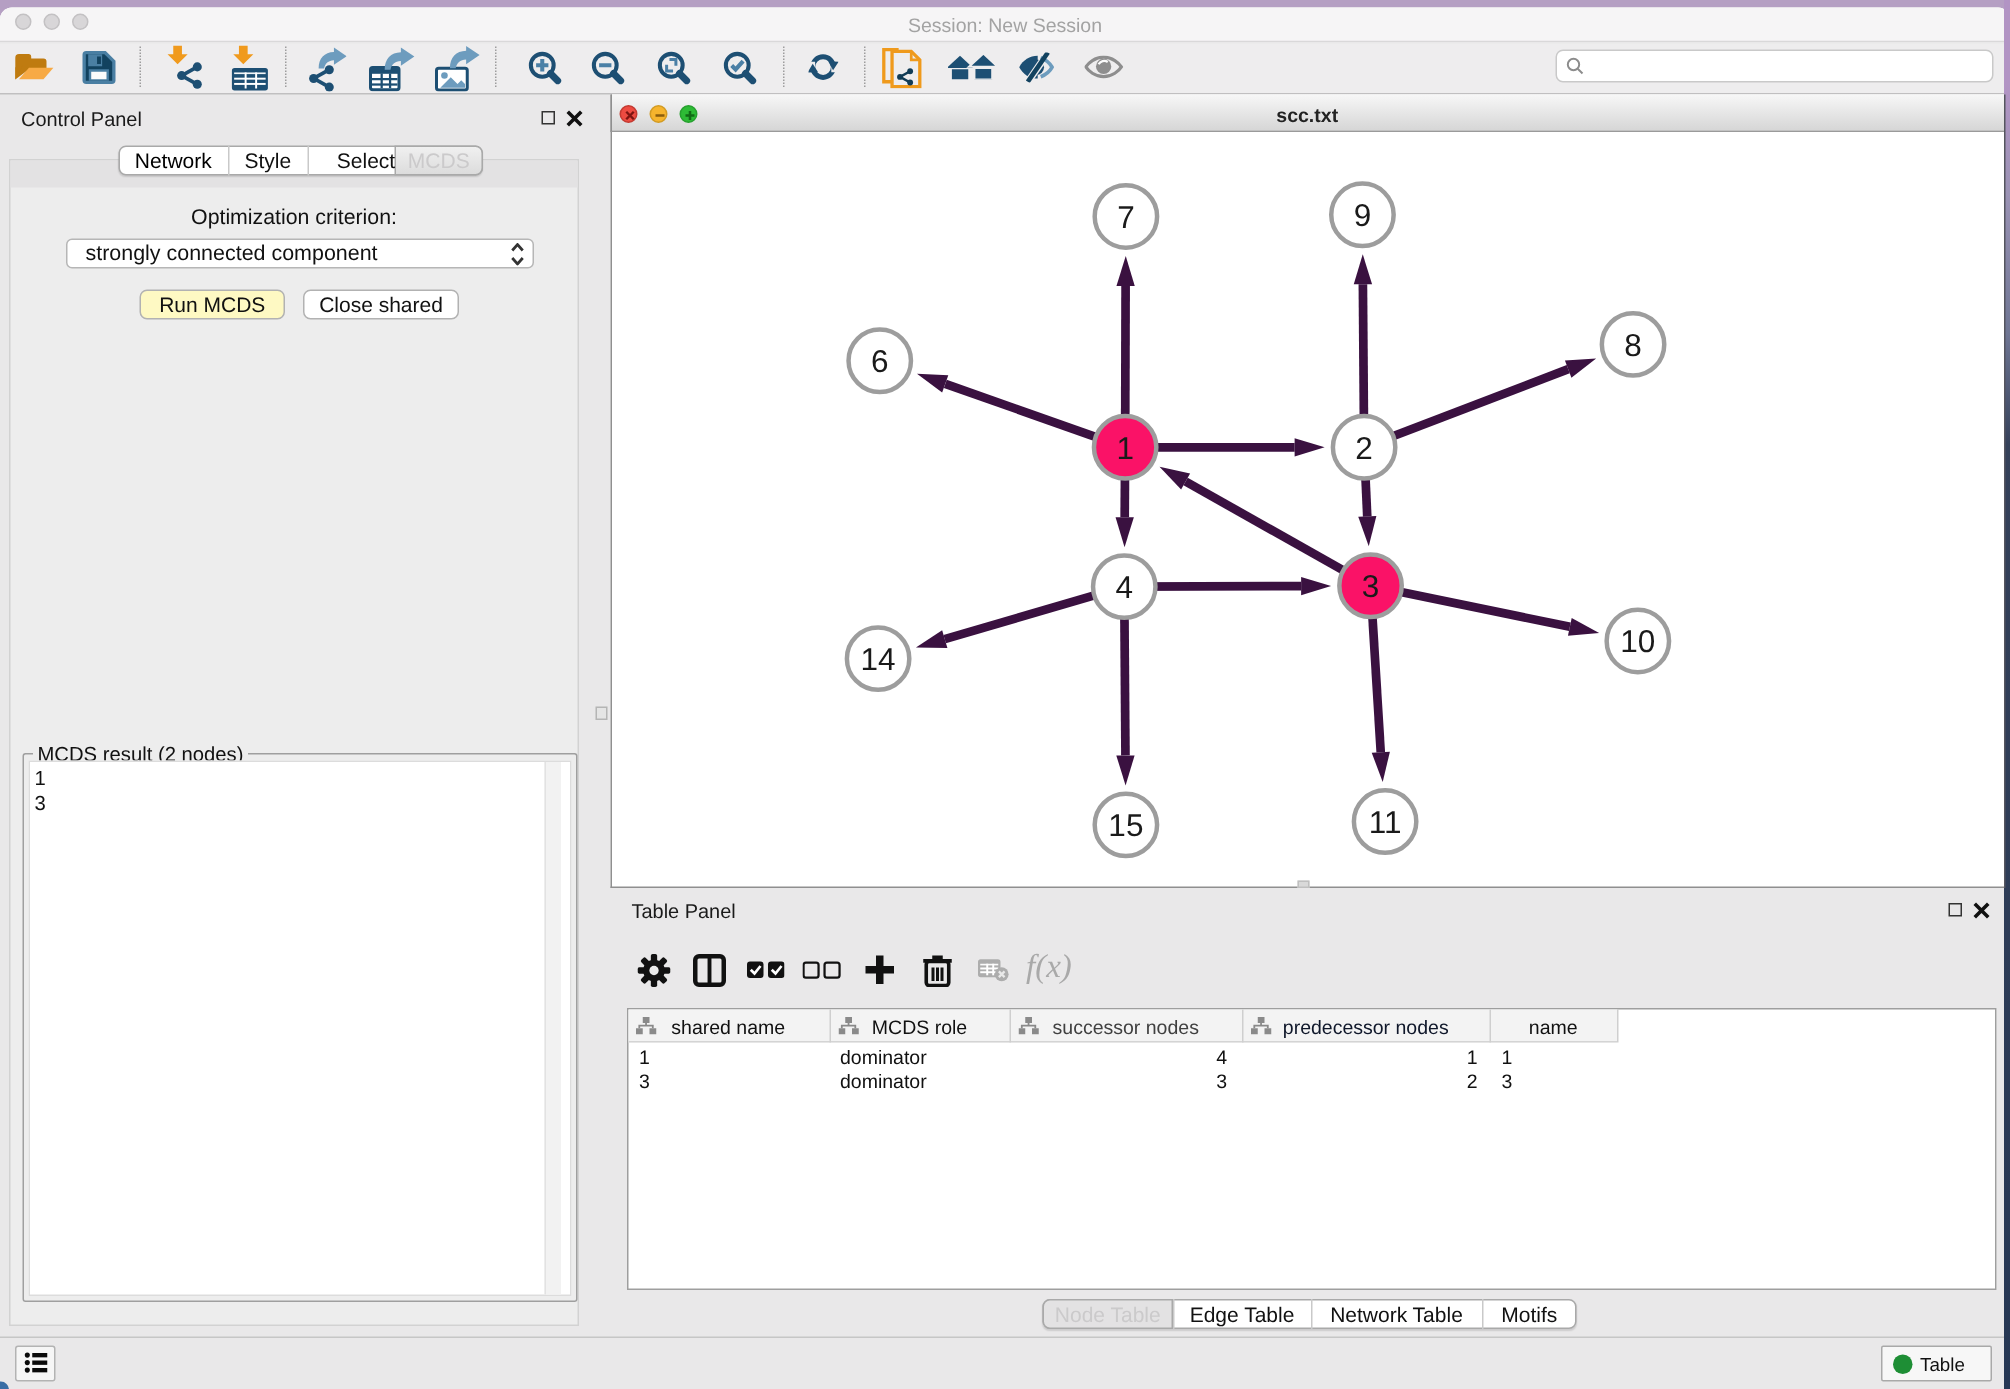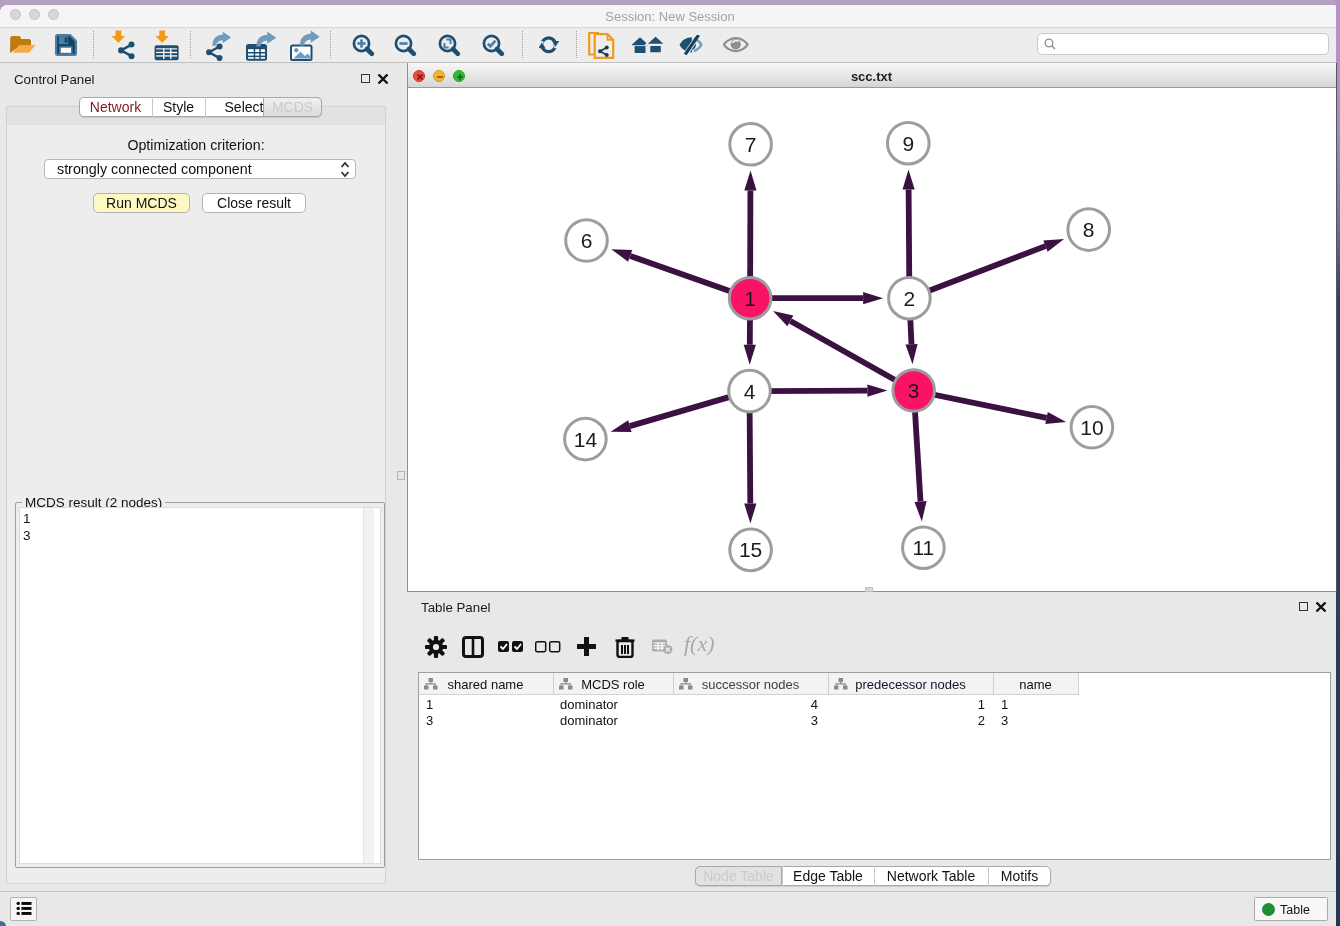--- a/index.html
+++ b/index.html
@@ -157,34 +157,34 @@
   </svg>
 <div class="abs" style="left:14px;top:71.5px;font-size:13.3px;color:#1a1a1a">Control Panel</div>
 <div class="abs" style="left:361px;top:74px;width:9px;height:9px;border:1.5px solid #333"></div>
 <svg class="abs" style="left:377px;top:73px" width="12" height="12" viewBox="0 0 12 12">
     <path d="M1.5 1.5 L10.5 10.5 M10.5 1.5 L1.5 10.5" stroke="#111" stroke-width="2.4"></path>
   </svg>
 <div class="abs" style="left:6px;top:106px;width:380px;height:778px;background:#ededed;border:1px solid #d2d2d2"></div>
 <div class="abs" style="left:7px;top:107px;width:378px;height:18px;background:#e3e2e3"></div>
 <div class="abs" style="left:79px;top:97px;width:243px;height:20px;background:#fff;border:1px solid #a9a9a9;border-radius:5px;box-shadow:0 1px 1px rgba(0,0,0,0.12)"></div>
 <div class="abs" style="left:263px;top:97px;width:59px;height:20px;background:linear-gradient(#f0f0f0,#dcdcdc);border:1px solid #a9a9a9;border-radius:0 5px 5px 0"></div>
-<div class="abs" style="left:79px;top:99px;width:73px;text-align:center;font-size:14px;color:#7f1d1d">Network</div>
+<div class="abs" style="left:79px;top:99px;width:73px;text-align:center;font-size:14px;color:#000000">Network</div>
 <div class="abs" style="left:152px;top:99px;width:53px;text-align:center;font-size:14px;color:#111">Style</div>
 <div class="abs" style="left:205px;top:99px;width:78px;text-align:center;font-size:14px;color:#111">Select</div>
 <div class="abs" style="left:263px;top:99px;width:59px;text-align:center;font-size:14px;color:#cbcacb">MCDS</div>
 <div class="abs" style="left:152px;top:97px;width:1px;height:20px;background:#c9c9c9"></div>
 <div class="abs" style="left:205px;top:97px;width:1px;height:20px;background:#c9c9c9"></div>
 <div class="abs" style="left:0;top:137px;width:392px;text-align:center;font-size:14.2px;color:#111">Optimization criterion:</div>
 <div class="abs" style="left:44px;top:159px;width:312px;height:20px;background:#fff;border:1px solid #b6b6b6;border-radius:4px"></div>
 <div class="abs" style="left:57px;top:161px;font-size:14.3px;color:#111">strongly connected component</div>
 <svg class="abs" style="left:340px;top:162px" width="10" height="15" viewBox="0 0 10 15">
     <path d="M1.5 5 L5 1 L8.5 5 M1.5 10 L5 14 L8.5 10" fill="none" stroke="#333" stroke-width="1.8"></path>
   </svg>
 <div class="abs" style="left:93px;top:193px;width:97px;height:20px;background:#fef9c3;border:1px solid #b2b2b2;border-radius:5px;text-align:center;font-size:14px;line-height:19px;color:#111">Run MCDS</div>
-<div class="abs" style="left:202px;top:193px;width:104px;height:20px;background:#fff;border:1px solid #b2b2b2;border-radius:5px;text-align:center;font-size:14px;line-height:19px;color:#111">Close result</div>
+<div class="abs" style="left:202px;top:193px;width:104px;height:20px;background:#fff;border:1px solid #b2b2b2;border-radius:5px;text-align:center;font-size:14px;line-height:19px;color:#111">Close shared</div>
 <fieldset class="abs" style="left:15px;top:495px;width:370px;height:373px;border:1px solid #9f9f9f;border-radius:2px">
     <legend style="margin-left:6px;padding:0 3px;font-size:13.5px;color:#111">MCDS result (2 nodes)</legend>
   </fieldset>
 <div class="abs" style="left:19px;top:507px;width:362px;height:357px;background:#fff;border:1px solid #dcdcdc"></div>
 <div class="abs" style="left:363px;top:508px;width:11px;height:355px;background:#f2f2f2;border-left:1px solid #e2e2e2"></div>
 <div class="abs" style="left:23px;top:511px;font-size:13.5px;color:#111;line-height:16.5px">1<br>3</div>
 <div class="abs" style="left:397px;top:471px;width:8px;height:9px;background:#e5e5e5;border:1px solid #b5b5b5"></div>
 <div class="abs" style="left:407px;top:63px;width:929px;height:529px;background:#fff;border-left:1px solid #8f8f8f;border-bottom:1px solid #8f8f8f"></div>
 <div class="abs" style="left:407px;top:63px;width:929px;height:25px;background:linear-gradient(#f7f7f7,#d6d6d6);border-left:1px solid #8f8f8f;border-bottom:1px solid #9a9a9a"></div>
 <div class="abs" style="left:407px;top:69px;width:929px;text-align:center;font-size:13px;font-weight:bold;color:#222">scc.txt</div>

